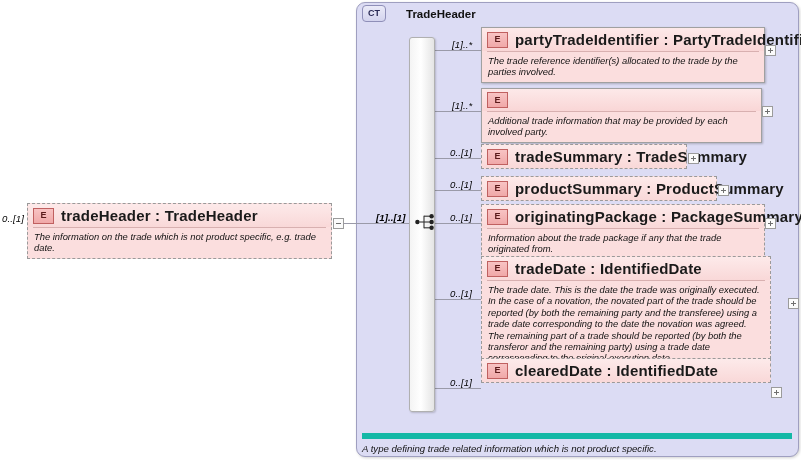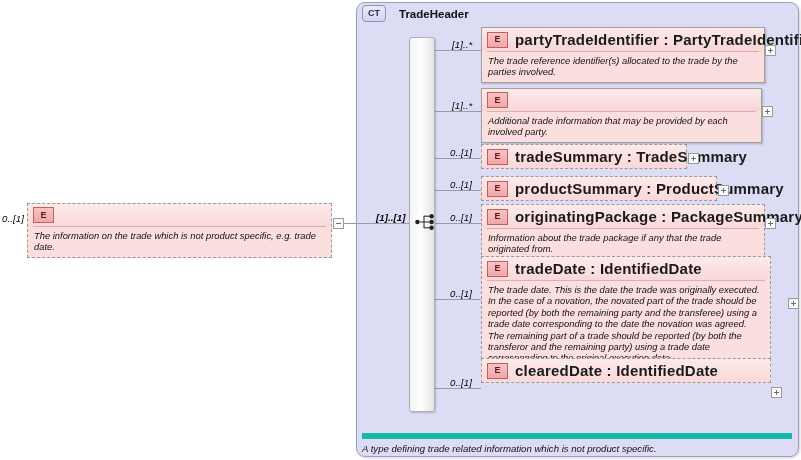--- a/index.html
+++ b/index.html
@@ -66,21 +66,21 @@
     box-shadow:1px 1px 3px rgba(0,0,0,.18);
     z-index:1;
   }
   #ct-title{
     position:absolute;left:362px;top:5px;display:flex;align-items:center;z-index:4;
   }
   .ctbadge{
     width:22px;height:15px;border:1px solid #8f8fb8;border-radius:4px;
     background:linear-gradient(to bottom,#eaeaf8,#d4d4ee);
     color:#2a2a55;font-size:9px;font-weight:bold;
-    display:flex;align-items:center;justify-content:center;margin-right:13px;line-height:1;
+    display:flex;align-items:center;justify-content:center;margin-right:20px;line-height:1;
   }
   #ct-name{font-size:11.5px;font-weight:bold;color:#111;text-align:right;}
   #ct-footer{
     position:absolute;left:362px;top:433px;width:430px;
     border-top:6px solid #14b8a6;padding-top:4px;
     font-style:italic;font-size:9.6px;color:#111;z-index:4;
   }
 
   
   #seqbar{
@@ -107,20 +107,21 @@
     <span id="ct-name">TradeHeader</span>
   </div>
 
   <div id="ct-footer">A type defining trade related information which is not product specific.</div>
 
   <span class="card" style="left:2px;top:213px;">0..[1]</span>
 
   <div id="lhs" class="ebox opt">
     <div class="hdr">
       <span class="ebadge">E</span>
+      <span class="ename">tradeHeader : TradeHeader</span>
     </div>
     <div class="edesc">The information on the trade which is not product specific, e.g. trade date.</div>
   </div>
 
   <div class="pm" style="left:333px;top:218px;"></div>
 
   <div class="hline" style="left:344px;top:223px;width:66px;"></div>
   <span class="card" style="left:376px;top:212px;font-weight:bold;">[1]..[1]</span>
 
   <div id="seqbar"></div>

